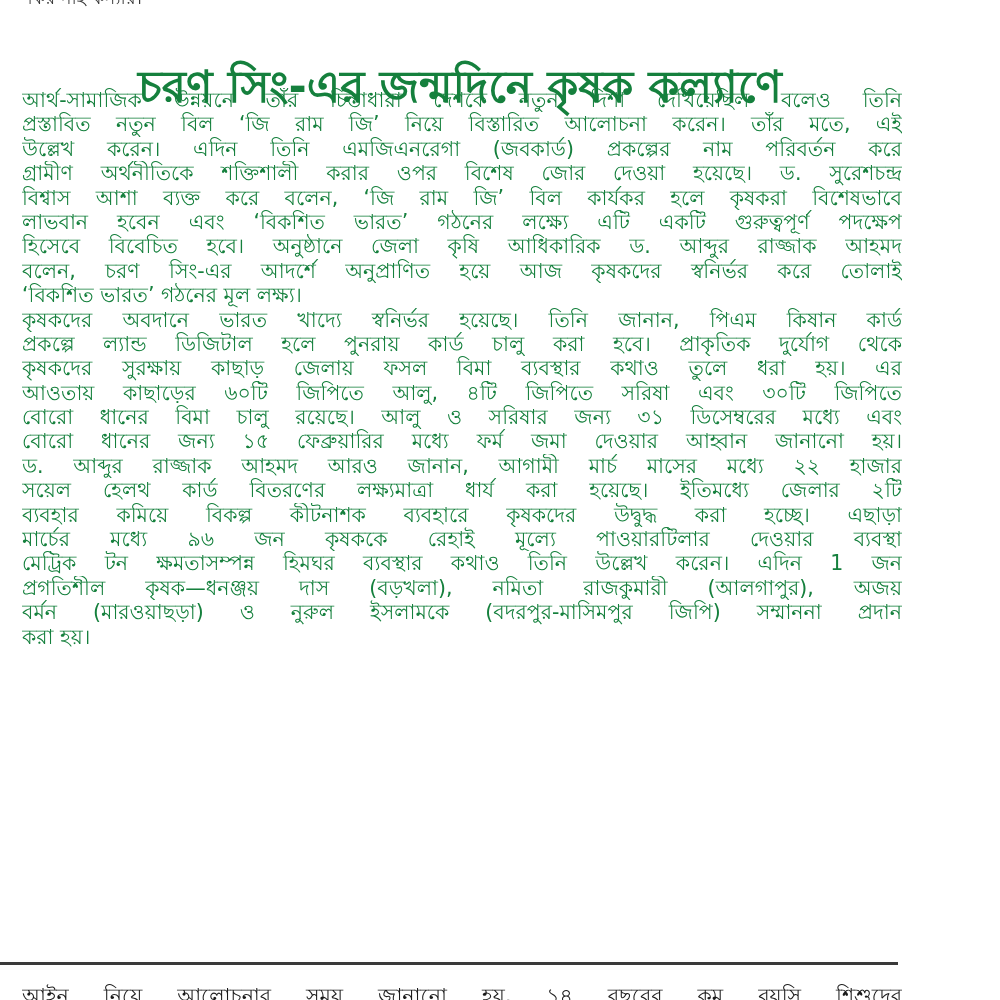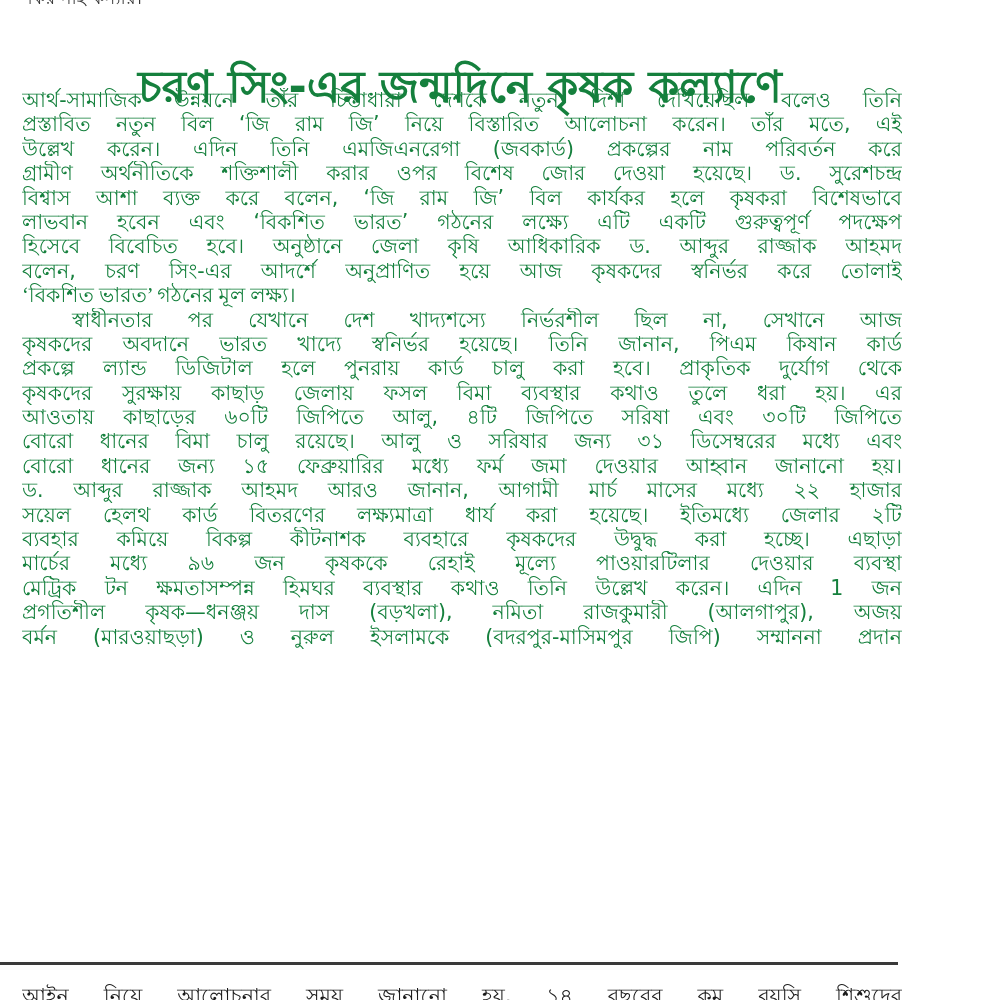--- a/index.html
+++ b/index.html
@@ -20,21 +20,21 @@
       white-space: nowrap;
     }
     .article {
       position: absolute; left: 22px; top: 88px; width: 880px;
     }
     .line {
       font-size: 20.5px; line-height: 24.4px; height: 24.4px;
       white-space: nowrap; text-align: justify; text-align-last: justify;
       overflow: hidden; color: #15803d;
     }
-    .line.last { text-align-last: left; font-family: Liberation Serif, serif; }
+    .line.last { text-align-last: left; }
     .line.indent { padding-left: 50px; }
     .divider {
       position: absolute; left: 0; top: 962px; width: 898px; height: 3px;
       background: #3a3a3a;
     }
     .clip-bottom {
       position: absolute; left: 22px; top: 984px; width: 880px;
       font-size: 20.5px; line-height: 24px; white-space: nowrap; overflow: hidden;
       color: #1a1a1a; text-align: justify; text-align-last: justify;
     }
@@ -52,32 +52,32 @@
     <div class="line">প্রস্তাবিত নতুন বিল ‘জি রাম জি’ নিয়ে বিস্তারিত আলোচনা করেন। তাঁর মতে, এই</div>
     <div class="line">উল্লেখ করেন। এদিন তিনি এমজিএনরেগা (জবকার্ড) প্রকল্পের নাম পরিবর্তন করে</div>
     <div class="line">গ্রামীণ অর্থনীতিকে শক্তিশালী করার ওপর বিশেষ জোর দেওয়া হয়েছে। ড. সুরেশচন্দ্র</div>
     <div class="line">বিশ্বাস আশা ব্যক্ত করে বলেন, ‘জি রাম জি’ বিল কার্যকর হলে কৃষকরা বিশেষভাবে</div>
     <div class="line">লাভবান হবেন এবং ‘বিকশিত ভারত’ গঠনের লক্ষ্যে এটি একটি গুরুত্বপূর্ণ পদক্ষেপ</div>
     <div class="line">হিসেবে বিবেচিত হবে। অনুষ্ঠানে জেলা কৃষি আধিকারিক ড. আব্দুর রাজ্জাক আহমদ</div>
     <div class="line">বলেন, চরণ সিং-এর আদর্শে অনুপ্রাণিত হয়ে আজ কৃষকদের স্বনির্ভর করে তোলাই</div>
     <div class="line last">‘বিকশিত ভারত’ গঠনের মূল লক্ষ্য।</div>
   </div>
   <div>
-    <div class="line indent">স্বাধীনতার পর যেখানে দেশ খাদ্যশস্যে নির্ভরশীল ছিল না, সেখানে আজ</div>
     <div class="line">কৃষকদের অবদানে ভারত খাদ্যে স্বনির্ভর হয়েছে। তিনি জানান, পিএম কিষান কার্ড</div>
     <div class="line">প্রকল্পে ল্যান্ড ডিজিটাল হলে পুনরায় কার্ড চালু করা হবে। প্রাকৃতিক দুর্যোগ থেকে</div>
     <div class="line">কৃষকদের সুরক্ষায় কাছাড় জেলায় ফসল বিমা ব্যবস্থার কথাও তুলে ধরা হয়। এর</div>
     <div class="line">আওতায় কাছাড়ের ৬০টি জিপিতে আলু, ৪টি জিপিতে সরিষা এবং ৩০টি জিপিতে</div>
     <div class="line">বোরো ধানের বিমা চালু রয়েছে। আলু ও সরিষার জন্য ৩১ ডিসেম্বরের মধ্যে এবং</div>
     <div class="line">বোরো ধানের জন্য ১৫ ফেব্রুয়ারির মধ্যে ফর্ম জমা দেওয়ার আহ্বান জানানো হয়।</div>
     <div class="line">ড. আব্দুর রাজ্জাক আহমদ আরও জানান, আগামী মার্চ মাসের মধ্যে ২২ হাজার</div>
     <div class="line">সয়েল হেলথ কার্ড বিতরণের লক্ষ্যমাত্রা ধার্য করা হয়েছে। ইতিমধ্যে জেলার ২টি</div>
     <div class="line">ব্যবহার কমিয়ে বিকল্প কীটনাশক ব্যবহারে কৃষকদের উদ্বুদ্ধ করা হচ্ছে। এছাড়া</div>
     <div class="line">মার্চের মধ্যে ৯৬ জন কৃষককে রেহাই মূল্যে পাওয়ারটিলার দেওয়ার ব্যবস্থা</div>
     <div class="line">মেট্রিক টন ক্ষমতাসম্পন্ন হিমঘর ব্যবস্থার কথাও তিনি উল্লেখ করেন। এদিন 1 জন</div>
     <div class="line">প্রগতিশীল কৃষক—ধনঞ্জয় দাস (বড়খলা), নমিতা রাজকুমারী (আলগাপুর), অজয়</div>
     <div class="line">বর্মন (মারওয়াছড়া) ও নুরুল ইসলামকে (বদরপুর-মাসিমপুর জিপি) সম্মাননা প্রদান</div>
+    <div class="line last">করা হয়।</div>
   </div>
 </div>
 
 <div class="divider"></div>
 
 <div class="clip-bottom">আইন নিয়ে আলোচনার সময় জানানো হয়, ১৪ বছরের কম বয়সি শিশুদের</div>
 
 </body></html>

